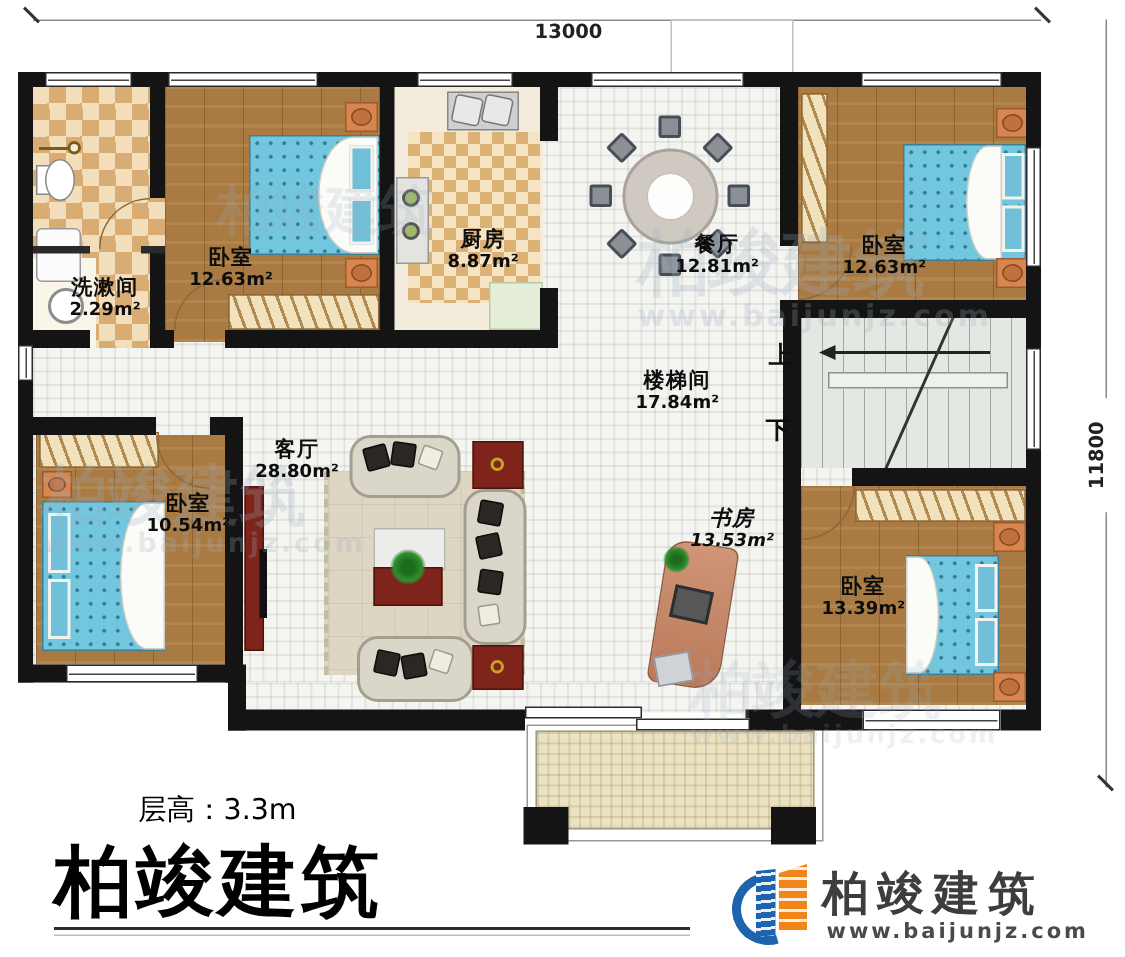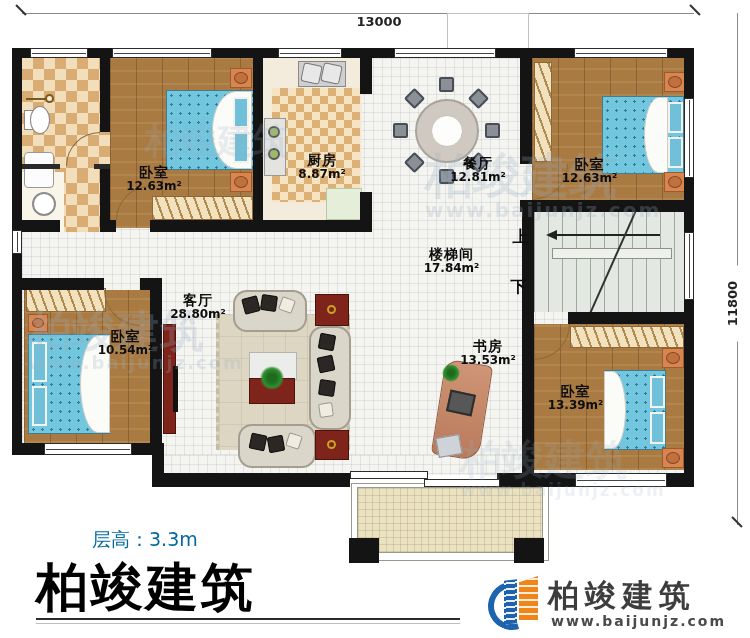--- a/index.html
+++ b/index.html
@@ -222,20 +222,24 @@
   </div>
   <div class="wm" style="left:28px;top:308px;opacity:.25;">
     <span class="t1" style="font-size:44px;">柏竣建筑</span>
     <span class="t2" style="font-size:18px;">www.baijunjz.com</span>
   </div>
   <div class="wm" style="left:460px;top:438px;opacity:.18;">
     <span class="t1" style="font-size:42px;">柏竣建筑</span>
     <span class="t2" style="font-size:17px;">www.baijunjz.com</span>
   </div>
 
+  <div class="rlabel" style="left:24px;top:184px;width:92px;">
+    <span class="nm">洗漱间</span>
+      <span class="ar">2.29m²</span>
+  </div>
   <div class="rlabel" style="left:108px;top:164px;width:92px;">
     <span class="nm">卧室</span>
       <span class="ar">12.63m²</span>
   </div>
   <div class="rlabel" style="left:276px;top:152px;width:92px;">
     <span class="nm">厨房</span>
       <span class="ar">8.87m²</span>
   </div>
   <div class="rlabel" style="left:432px;top:155px;width:92px;">
     <span class="nm">餐厅</span>
@@ -250,36 +254,36 @@
       <span class="ar">17.84m²</span>
   </div>
   <div class="rlabel" style="left:152px;top:292px;width:92px;">
     <span class="nm">客厅</span>
       <span class="ar">28.80m²</span>
   </div>
   <div class="rlabel" style="left:78px;top:328px;width:95px;">
     <span class="nm">卧室</span>
       <span class="ar">10.54m²</span>
   </div>
-  <div class="rlabel" style="left:442px;top:338px;width:92px;">
+  <div class="rlabel" style="left:442px;top:338px;width:92px;font-style:italic;">
     <span class="nm">书房</span>
       <span class="ar">13.53m²</span>
   </div>
   <div class="rlabel" style="left:528px;top:383px;width:95px;">
     <span class="nm">卧室</span>
       <span class="ar">13.39m²</span>
   </div>
   <div class="rlabel" style="left:508px;top:228px;width:26px;">
       <span class="nm" style="font-size:16px;">上</span>
     </div>
   <div class="rlabel" style="left:506px;top:278px;width:26px;">
       <span class="nm" style="font-size:16px;">下</span>
     </div>
 
-  <div class="abs" style="left:92px;top:527px;font-size:19px;color:#0369a1;">层高：3.3m</div>
+  <div class="abs" style="left:92px;top:527px;font-size:19px;color:#000000;">层高：3.3m</div>
   <div class="abs" style="left:36px;top:553px;font-size:52px;font-weight:700;color:#000;letter-spacing:3px;">柏竣建筑</div>
   <div class="abs" style="left:36px;top:618px;width:424px;height:2px;background:#2b2b2b;"></div>
   <div class="abs" style="left:36px;top:623px;width:424px;height:1px;background:#bdbdbd;"></div>
 
   <div class="abs" style="left:486px;top:572px;width:250px;height:62px;">
     <div style="position:absolute;left:2px;top:10px;width:48px;height:48px;border:6px solid transparent;border-left-color:#1e63ad;border-bottom-color:#1e63ad;border-radius:50%;box-sizing:border-box;transform:rotate(28deg);"></div>
     <div style="position:absolute;left:18px;top:8px;width:13px;height:44px;background:#1e63ad;background-image:repeating-linear-gradient(0deg,transparent 0 4px,rgba(255,255,255,.9) 4px 6px);transform:skewY(-6deg);"></div>
     <div style="position:absolute;left:33px;top:4px;width:19px;height:44px;background:#f08519;background-image:repeating-linear-gradient(0deg,transparent 0 5px,rgba(255,255,255,.85) 5px 7px);clip-path:polygon(0 14%,100% 0,100% 100%,0 100%);"></div>
     <div style="position:absolute;left:62px;top:3px;font-size:31px;font-weight:700;color:#3d3d3d;letter-spacing:6px;">柏竣建筑</div>
     <div style="position:absolute;left:65px;top:41px;font-size:14px;font-weight:700;color:#4a4a4a;letter-spacing:2px;">www.baijunjz.com</div>

